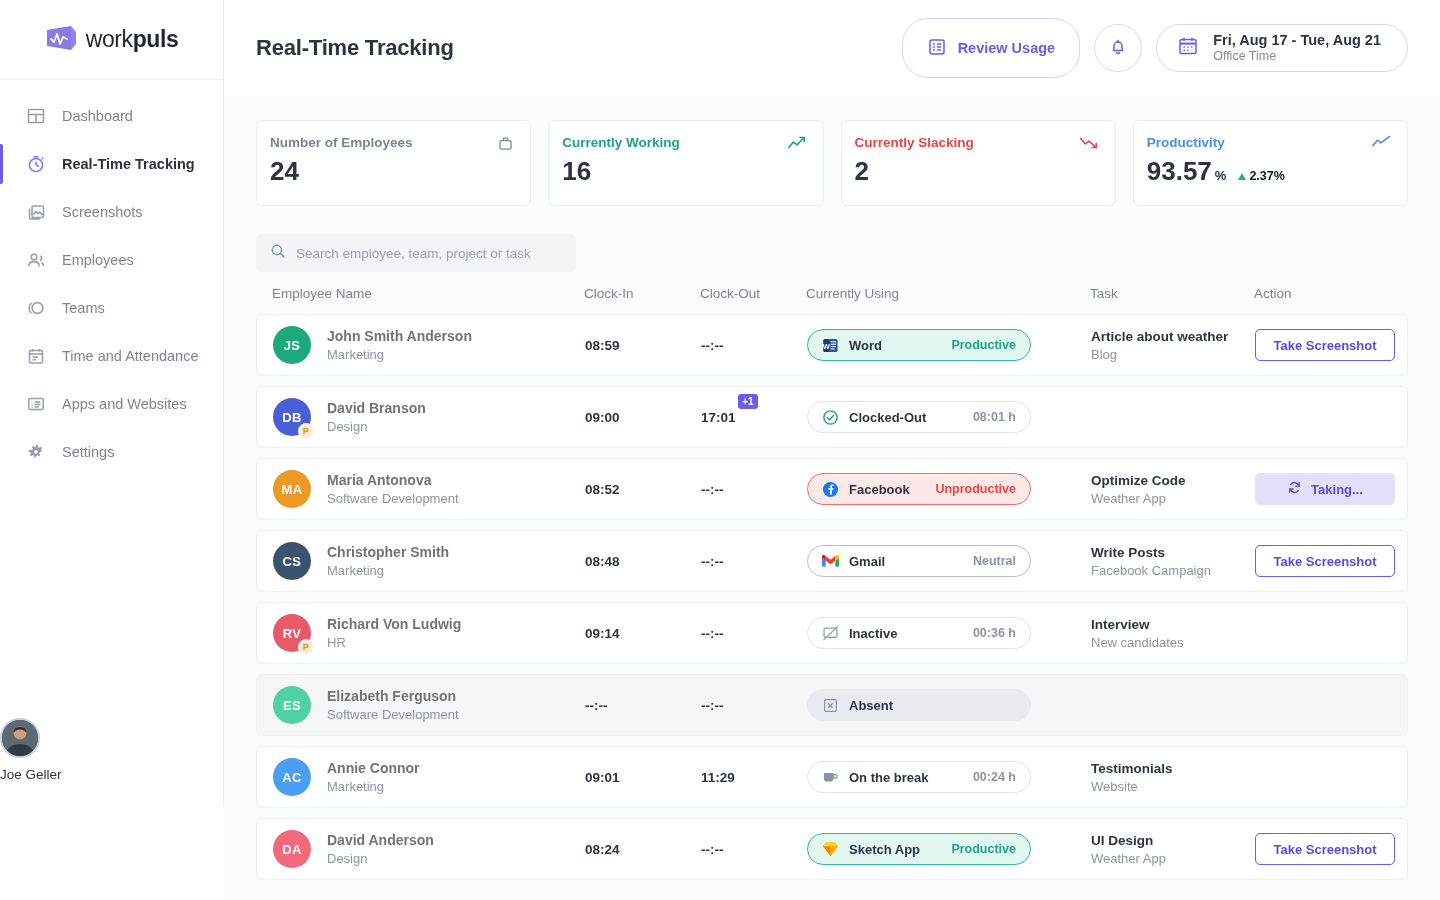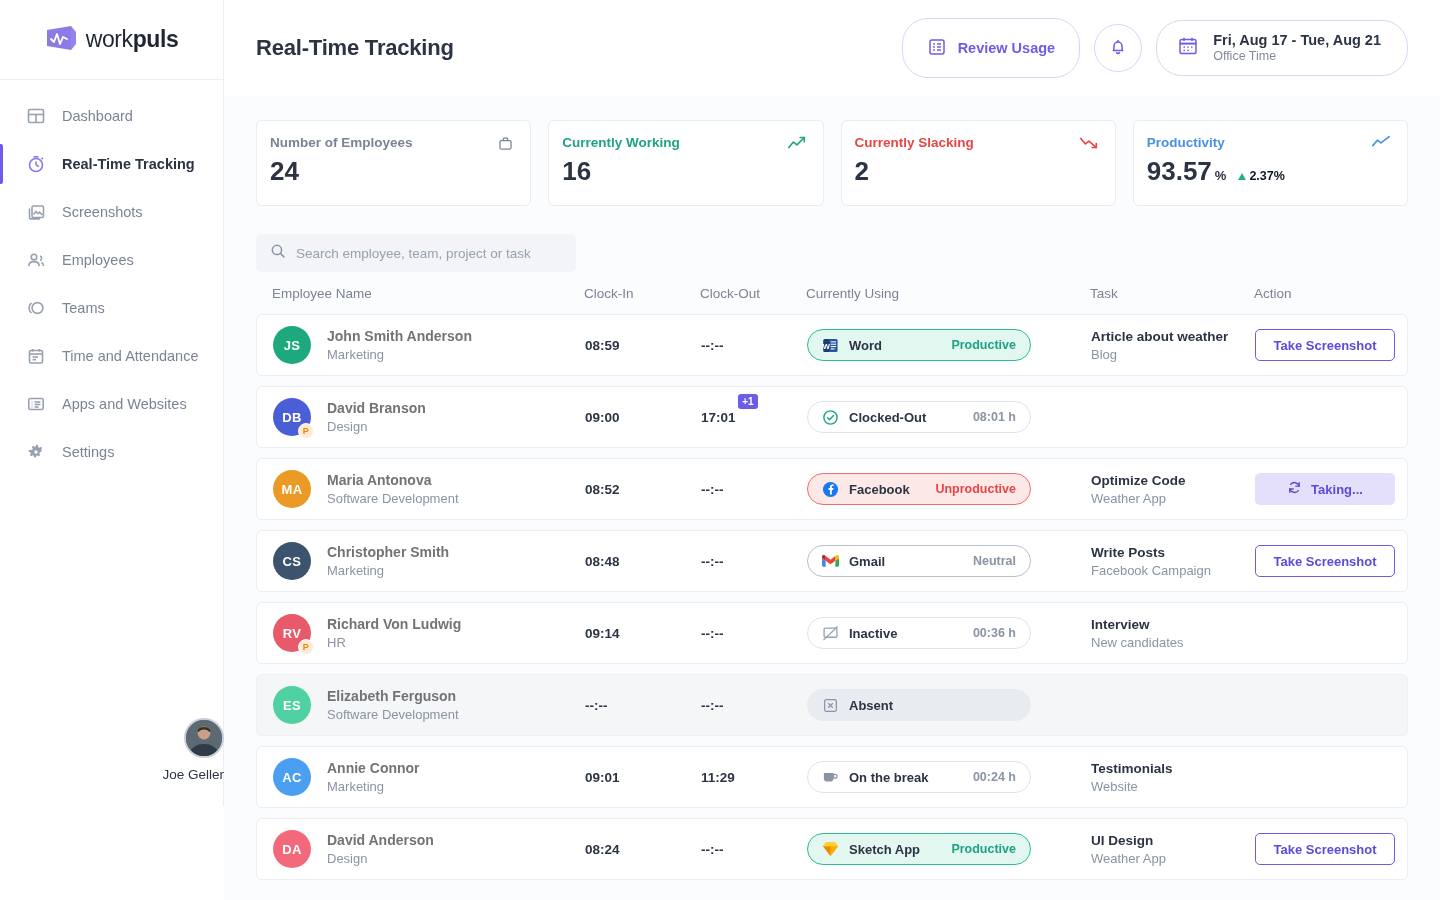--- a/index.html
+++ b/index.html
@@ -39,21 +39,21 @@
   }
   .nav-item .ico { width: 24px; height: 24px; display:flex; align-items:center; justify-content:center; flex:0 0 24px;}
   .nav-item.active { color: #2c3444; font-weight: 700; }
   .nav-item.active::before {
     content: ""; position: absolute; left: 0; top: 4px;
     width: 3px; height: 40px; background: #6c5ce7; border-radius: 0 2px 2px 0;
   }
 
   .user-block {
     position: absolute; bottom: 24px; left: 0; width: 224px;
-    display: flex; flex-direction: column; align-items: flex-end; gap: 9px;
+    display: flex; flex-direction: column; align-items: flex-start; gap: 9px;
   }
   .avatar-photo {
     width: 40px; height: 40px; border-radius: 50%;
     border: 2px solid #c9cfdb;
     background: #5a6472;
     overflow: hidden; position: relative;
   }
   .avatar-photo svg { display:block; }
   .user-name { font-size: 13.5px; color: #2c3444; }
 
@@ -78,21 +78,21 @@
     background: #ffffff; color: #6c5ce7; font-weight: 700; font-size: 14.5px;
     display: flex; align-items: center; gap: 11px; padding: 0 24px;
     cursor: pointer;
   }
   .btn-circle {
     width: 48px; height: 48px; border-radius: 50%;
     border: 1px solid #d8d6f7; background: #ffffff;
     display: flex; align-items: center; justify-content: center; cursor: pointer;
   }
   .date-pill {
-    height: 56px; border: 1px solid #d8d6f7; border-radius: 26px;
+    height: 48px; border: 1px solid #d8d6f7; border-radius: 26px;
     background: #ffffff; display: flex; align-items: center; gap: 14px;
     padding: 0 26px 0 20px; cursor: pointer;
   }
   .date-lines { display: flex; flex-direction: column; line-height: 1.25; }
   .date-main { font-size: 14.5px; font-weight: 700; color: #2c3444; }
   .date-sub { font-size: 12.5px; color: #818a99; }
 
   
   .stats {
     display: flex; gap: 17px; padding: 24px 32px 0 32px;

